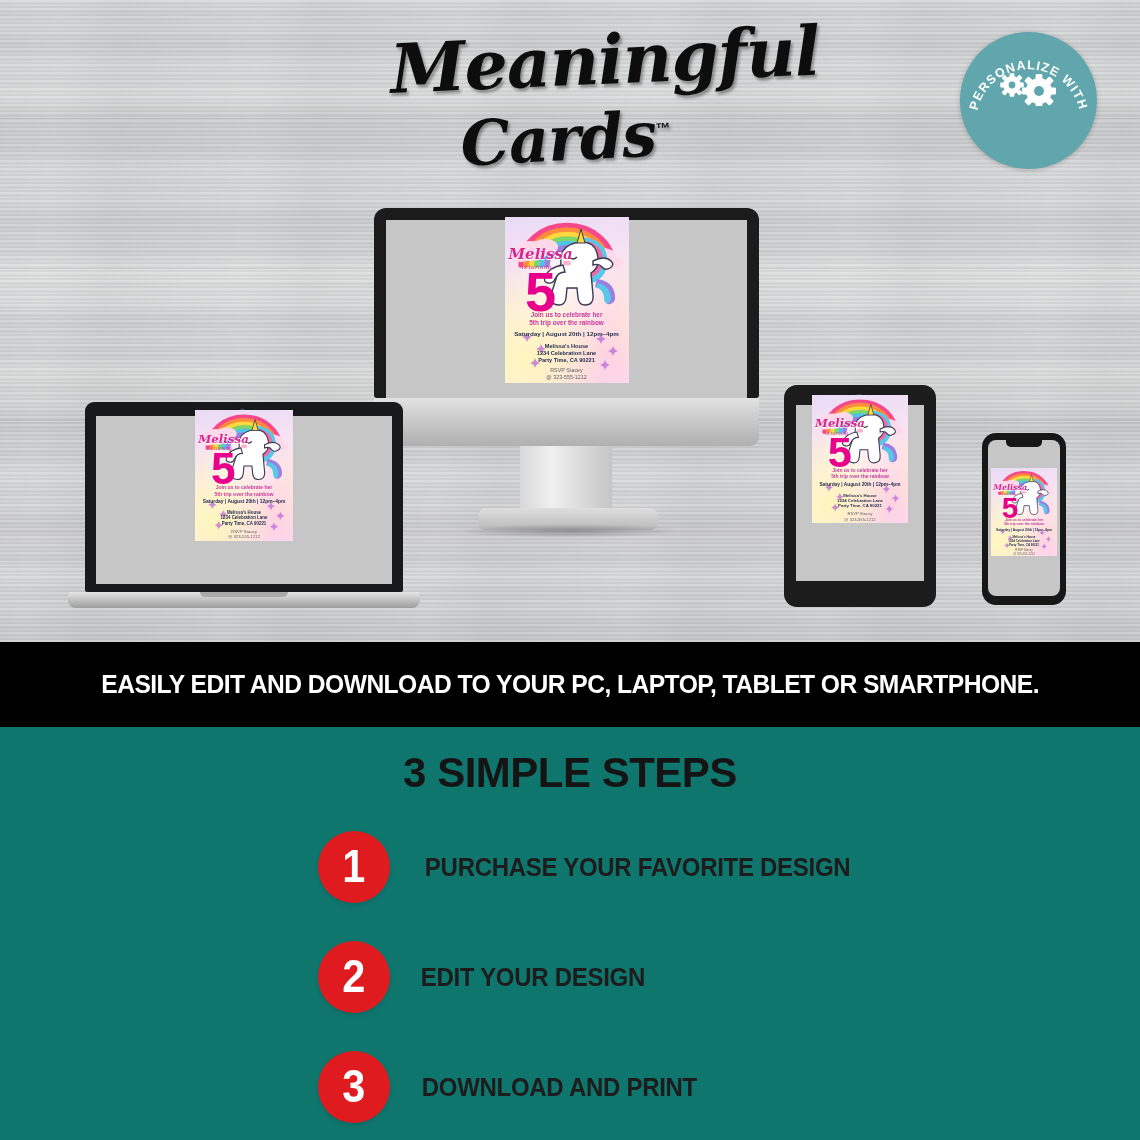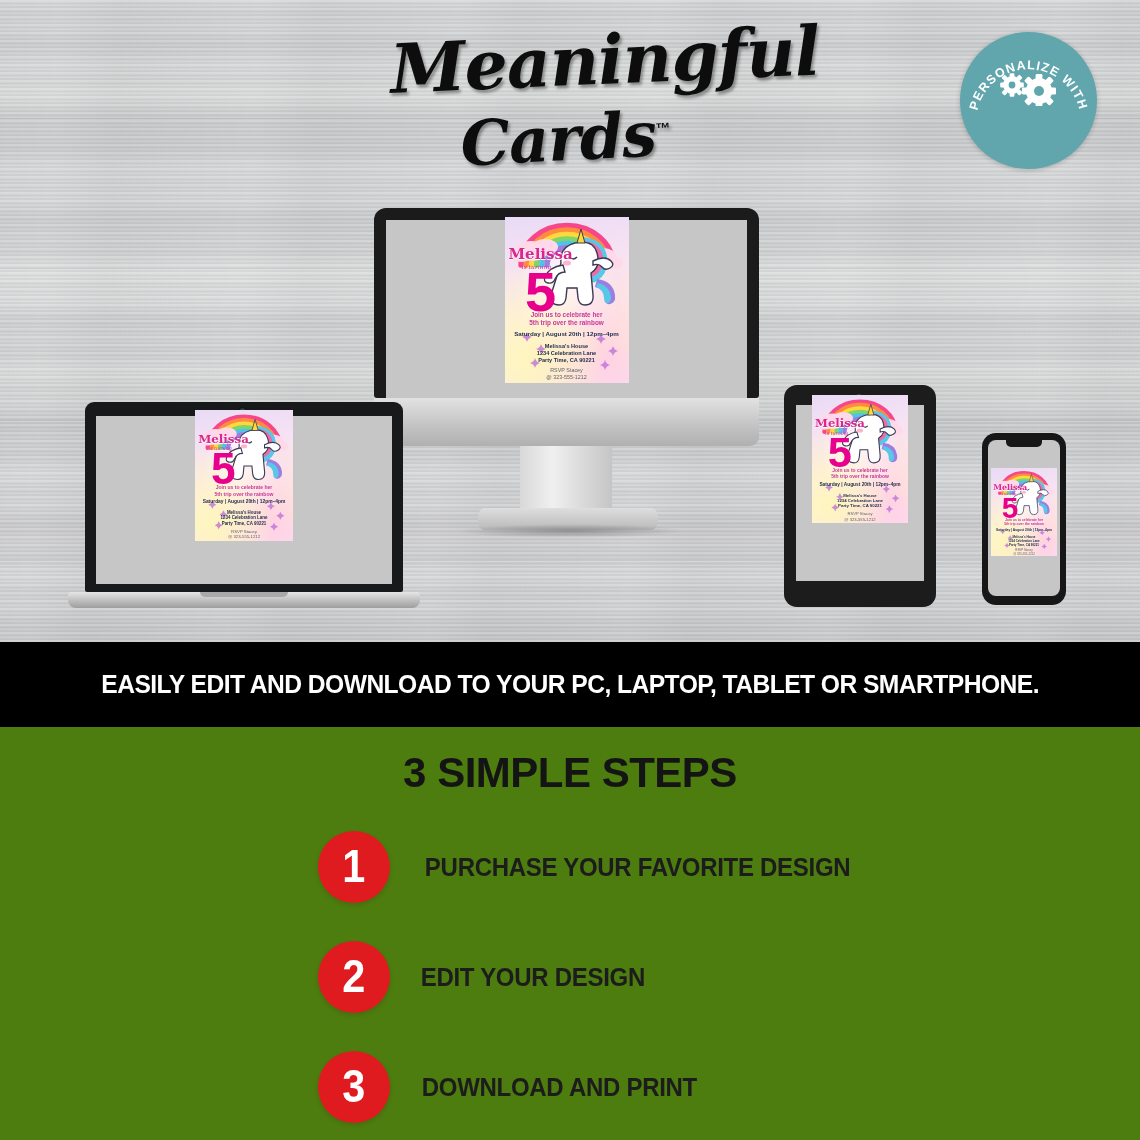--- a/index.html
+++ b/index.html
@@ -191,21 +191,21 @@
   }
   .inv-line-c {
     color:#1d2a4d; font-weight:700; text-align:center;
     font-family:"Liberation Sans", sans-serif;
   }
   .inv-line-d {
     color:#5a5f6e; font-weight:400; text-align:center;
     font-family:"Liberation Sans", sans-serif;
   }
   .inv-name {
-    position:absolute; font-family:"DejaVu Serif", serif; 
+    position:absolute; font-family:"DejaVu Serif", serif; font-style:italic;
     font-weight:700; color:#d6268f; text-align:right; line-height:1;
   }
   .inv-turning {
     position:absolute; font-family:"DejaVu Serif", serif; font-style:italic;
     color:#d6268f; text-align:center;
   }
   .inv-age {
     position:absolute; font-family:"Liberation Sans", sans-serif;
     font-weight:700; color:#e8008c; line-height:.82;
   }
@@ -217,21 +217,21 @@
   }
   .banner-text {
     color:#ffffff; font-family:"Liberation Sans", sans-serif;
     font-weight:700; font-size:26.5px; letter-spacing:-0.6px;
     transform:scaleX(0.93); white-space:nowrap;
   }
 
   
   .steps-section {
     position:absolute; left:0; top:727px; width:1140px; height:413px;
-    background:#4d7c0f;
+    background:#0f766e;
   }
   .steps-title {
     text-align:center; margin-top:22px;
     font-family:"Liberation Sans", sans-serif; font-weight:700;
     font-size:42px; color:#141414; letter-spacing:-0.5px;
   }
   .step-row {
     position:absolute; left:318px; display:flex; align-items:center;
   }
   .step-circle {

